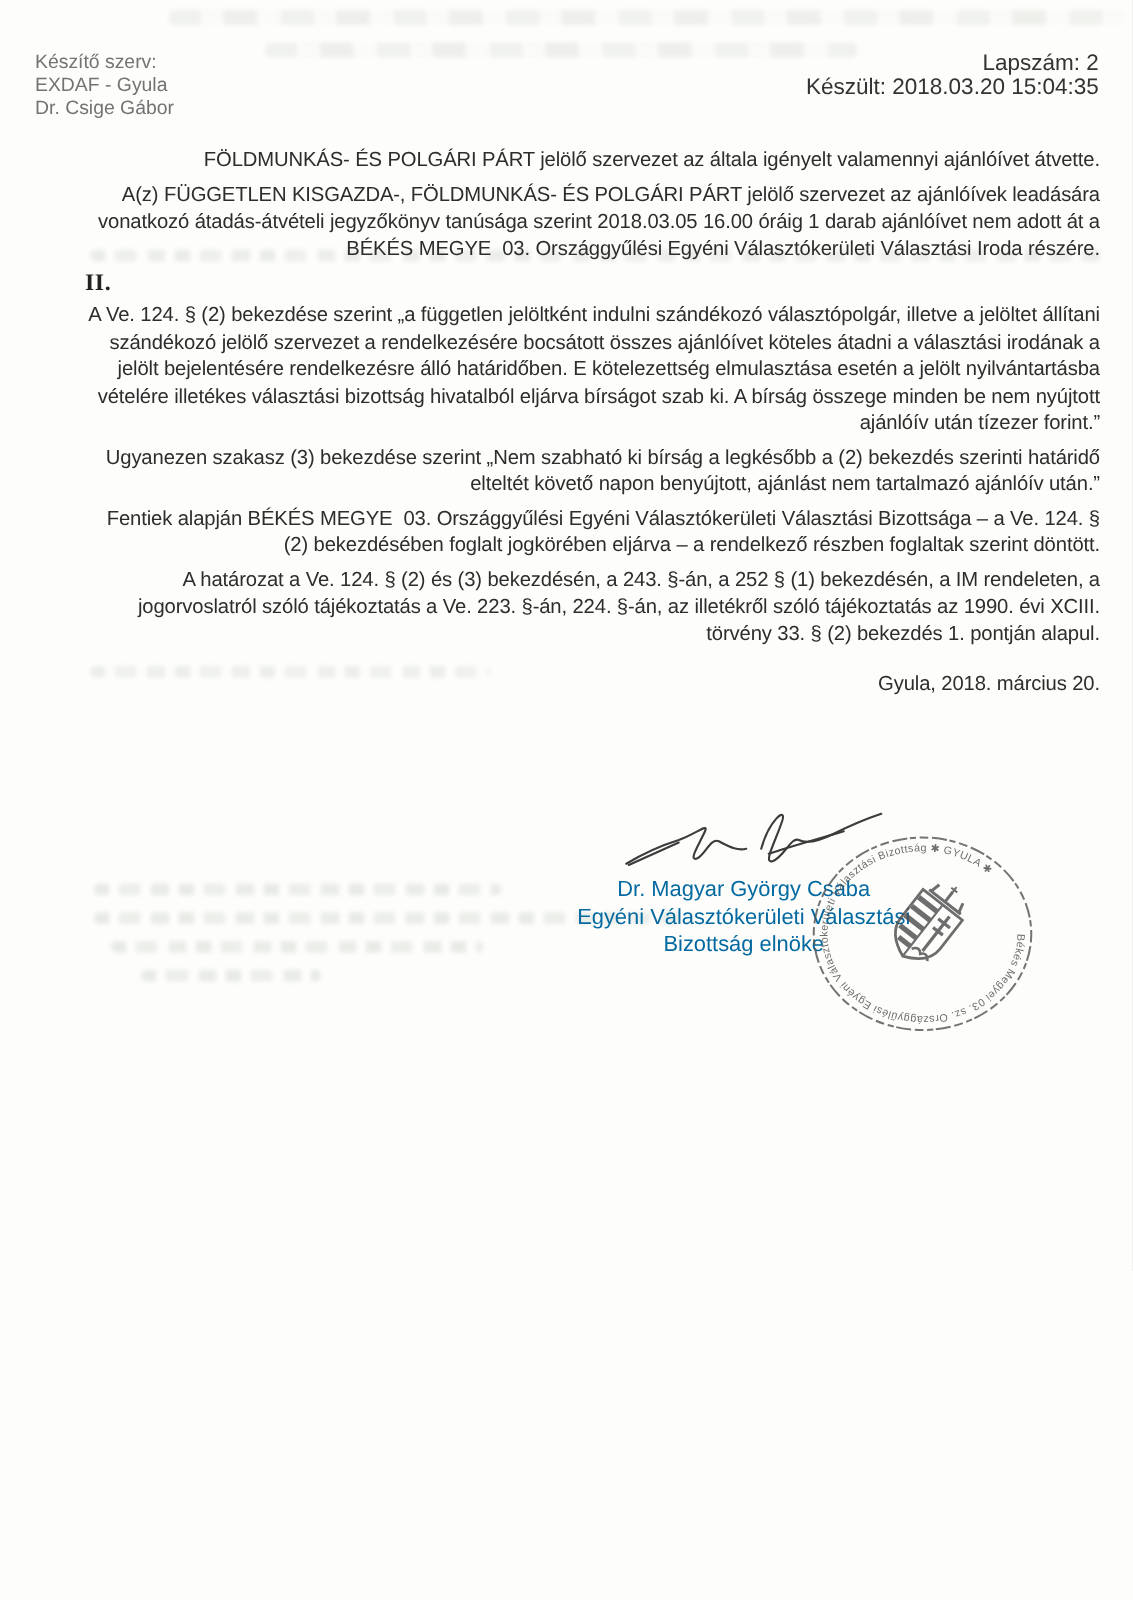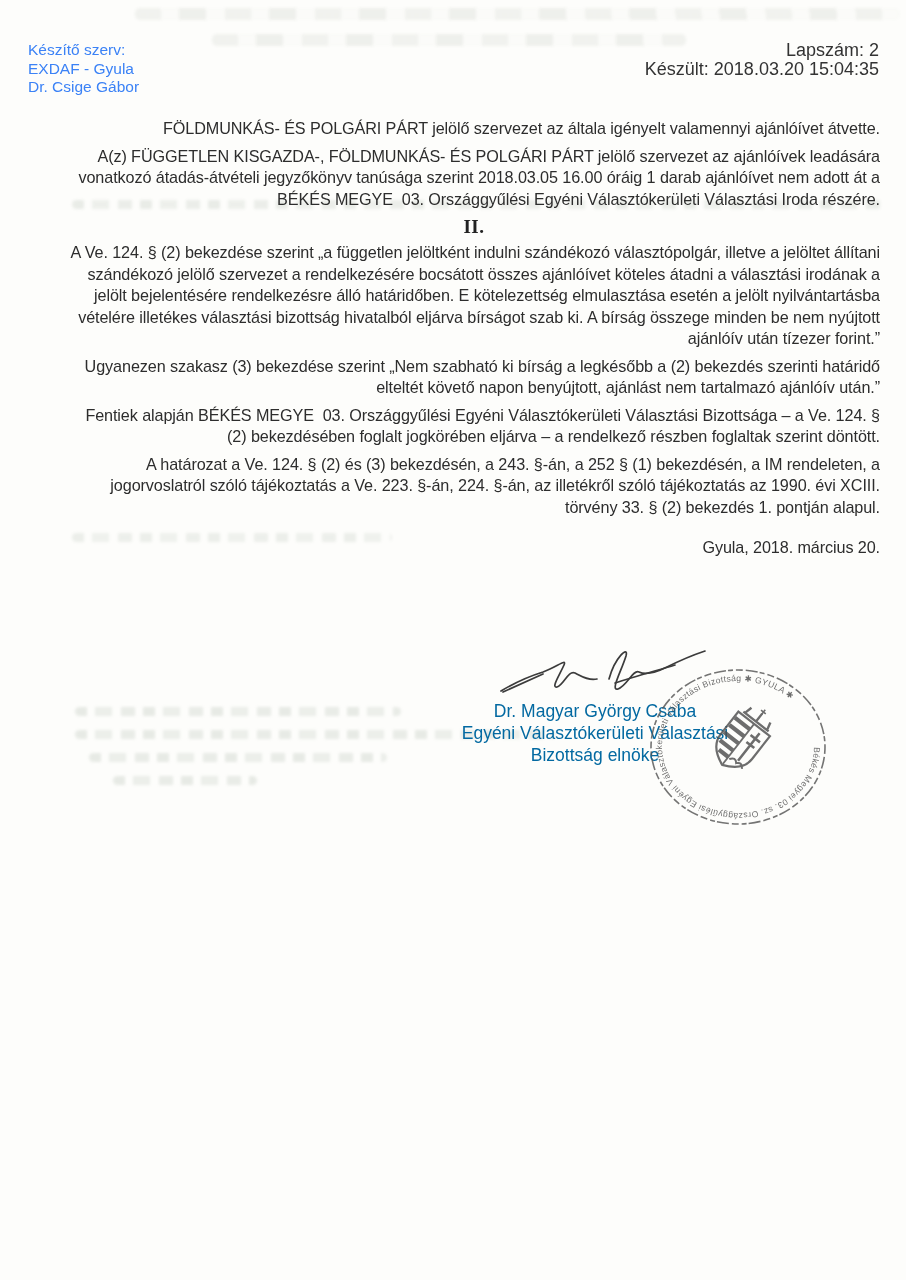--- a/index.html
+++ b/index.html
@@ -17,21 +17,21 @@
     color: #2d2d2d;
   }
 
   
   .hdr-left {
     position: absolute;
     left: 28px;
     top: 41px;
     font-size: 15.5px;
     line-height: 18.5px;
-    color: #3b82f6;
+    color: #737373;
   }
   .hdr-right {
     position: absolute;
     right: 27px;
     top: 41px;
     text-align: right;
     font-size: 18px;
     line-height: 18.5px;
     color: #333;
   }
@@ -50,21 +50,20 @@
   }
   .body-text p {
     margin: 0 0 6px 0;
     text-align: right;
   }
   .section-heading {
     font-family: "Liberation Serif", "DejaVu Serif", serif;
     font-weight: bold;
     font-size: 19px;
     line-height: 22px;
-    text-align: center;
     margin: 4px 0 4px 0;
     letter-spacing: 0.5px;
     color: #222;
   }
   .date-line {
     margin-top: 19px !important;
     text-align: left;
   }
 
   

